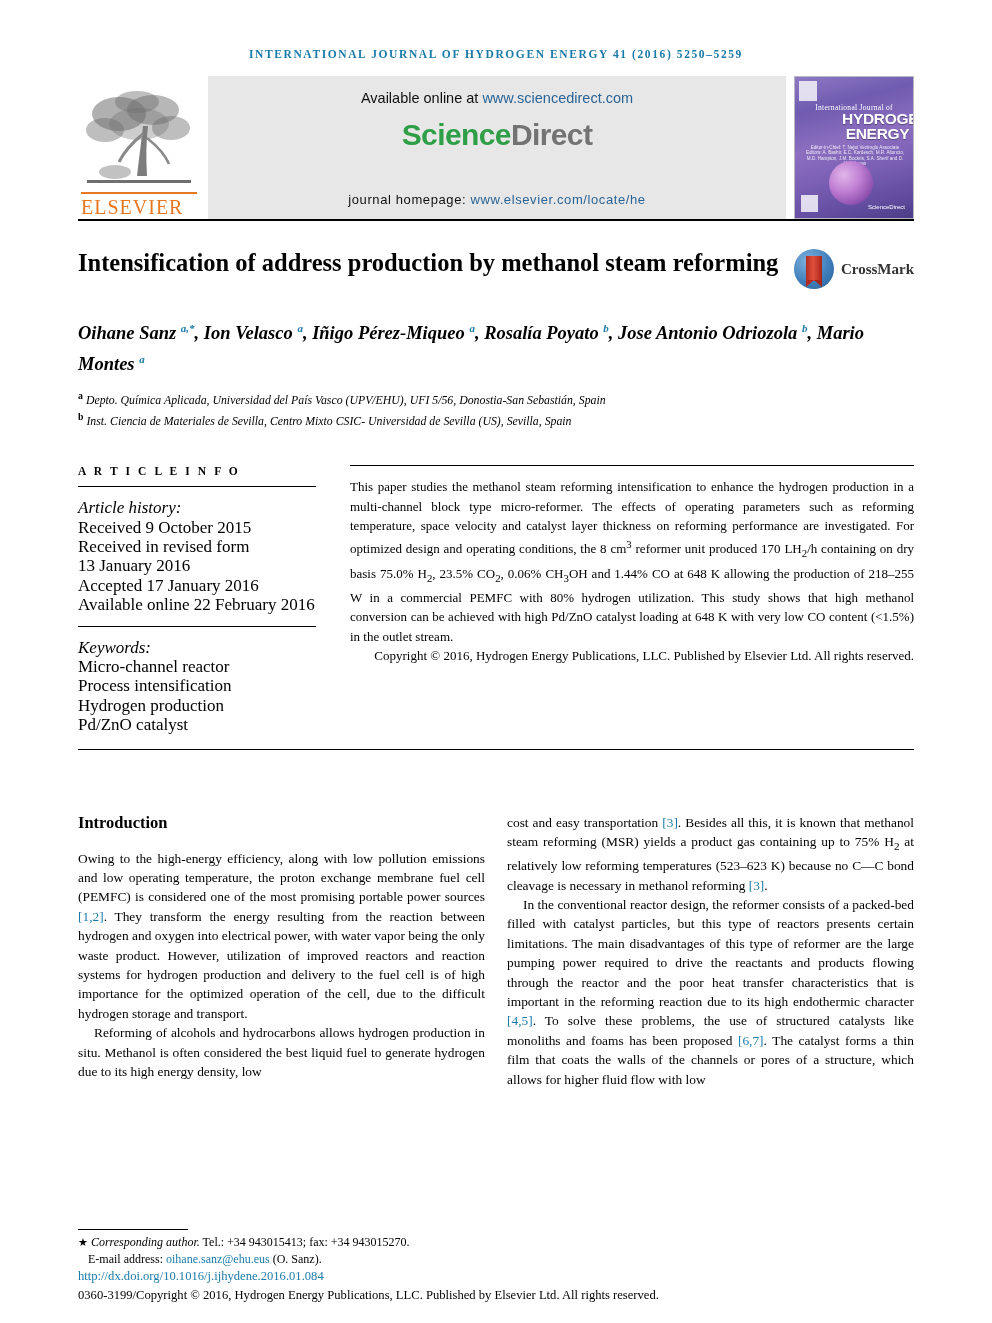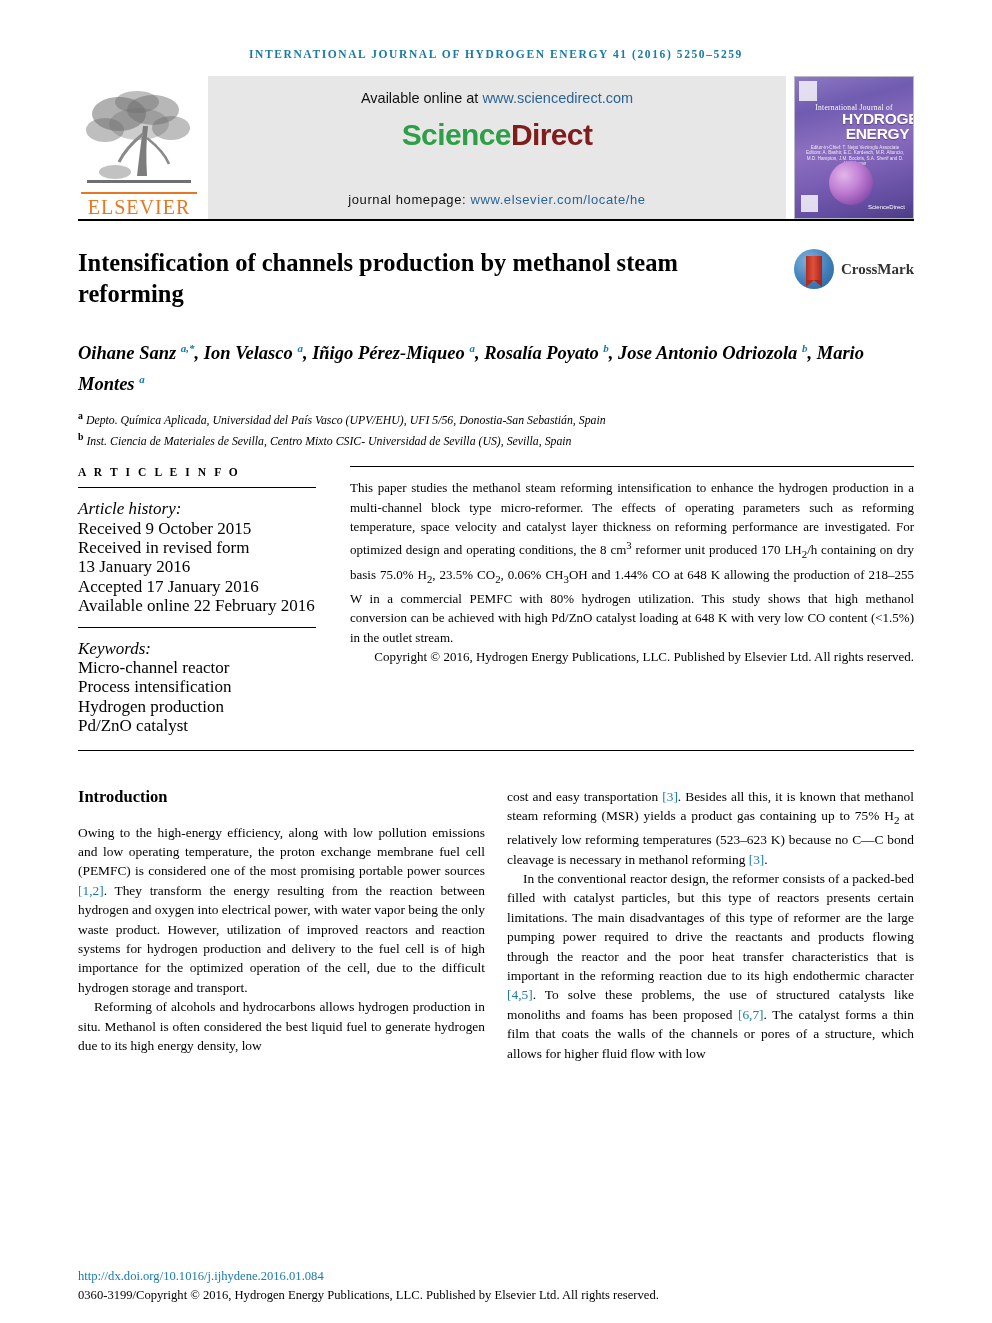--- a/index.html
+++ b/index.html
@@ -49,21 +49,20 @@
   .elsevier-word {
     font-family: "Liberation Serif", serif;
     color: #E87722;
     font-size: 20px;
     letter-spacing: 1px;
     font-weight: 400;
     line-height: 1;
     border-top: 2.5px solid #E87722;
     padding-top: 3px;
     width: 116px;
-    text-align: center;
   }
 
   .sd-banner {
     flex: 1 1 auto;
     background: #e7e7e7;
     margin: 0 8px 0 8px;
     position: relative;
     display: flex;
     flex-direction: column;
     align-items: center;
@@ -76,21 +75,21 @@
   }
   .avail-line a { color: #2a6496; text-decoration: none; }
   .sd-word {
     margin-top: 12px;
     font-family: "Liberation Sans", sans-serif;
     font-size: 30px;
     font-weight: bold;
     letter-spacing: -0.6px;
   }
   .sd-science { color: #2e9f46; }
-  .sd-direct { color: #7f1d1d; }
+  .sd-direct { color: #737373; }
   .homepage-line {
     position: absolute;
     bottom: 12px;
     font-family: "Liberation Sans", sans-serif;
     font-size: 13px;
     letter-spacing: 0.6px;
     color: #111;
   }
   .homepage-line a { color: #2a6496; text-decoration: none; }
 
@@ -193,21 +192,21 @@
   .affils {
     margin-top: 11px;
     font-family: "Liberation Serif", serif;
     font-style: italic;
     font-size: 11.8px;
     line-height: 16.5px;
   }
   .affils sup { font-weight: bold; font-style: normal; }
 
   
-  .info-abstract { margin-top: 17px; display: flex; gap: 34px; }
+  .info-abstract { margin-top: 36px; display: flex; gap: 34px; }
   .info-col { flex: 0 0 238px; }
   .abs-col { flex: 1 1 auto; }
   .sec-head {
     font-family: "Liberation Serif", serif;
     font-weight: bold;
     font-size: 11.5px;
     letter-spacing: 2.6px;
     margin-bottom: 9px;
   }
   .hr-thin { border: 0; border-top: 1.4px solid #000; margin: 0 0 11px 0; }
@@ -226,21 +225,21 @@
   }
   .abs-copy { margin-top: 0; text-align: justify; }
   .hr-bottom { border: 0; border-top: 1.4px solid #000; margin-top: 14px; }
 
   
   .body-cols {
     margin-top: 36px;
     display: flex;
     gap: 22px;
   }
-  .bcol { flex: 1 1 0; }
+  .bcol { flex: 1 1 0; margin-top: 27px; }
   .body-head {
     font-family: "Liberation Serif", serif;
     font-weight: bold;
     font-size: 16.5px;
     margin: 0 0 16px 0;
   }
   .bp {
     font-family: "Liberation Serif", serif;
     font-size: 13.4px;
     line-height: 19.4px;
@@ -329,21 +328,21 @@
       <div class="cover-sphere"></div>
       <div class="cover-bl"></div>
       <div class="cover-sd">ScienceDirect</div>
     </div>
   </div>
 
   <div class="rule-top"></div>
 
   <div class="title-block">
     <div class="title-col">
-      <h1 class="art-title">Intensification of channels production by methanol steam reforming</h1>
+      <h1 class="art-title">Intensification of address production by methanol steam reforming</h1>
     </div>
     <div class="crossmark-col">
       <div class="crossmark">
         <div class="cm-circle">
           <div class="cm-book"></div>
         </div>
         <span class="cm-text">CrossMark</span>
       </div>
     </div>
   </div>
@@ -397,20 +396,30 @@
       <h2 class="body-head">Introduction</h2>
       <p class="bp">Owing to the high-energy efficiency, along with low pollution emissions and low operating temperature, the proton exchange membrane fuel cell (PEMFC) is considered one of the most promising portable power sources <a class="cite" href="#">[1,2]</a>. They transform the energy resulting from the reaction between hydrogen and oxygen into electrical power, with water vapor being the only waste product. However, utilization of improved reactors and reaction systems for hydrogen production and delivery to the fuel cell is of high importance for the optimized operation of the cell, due to the difficult hydrogen storage and transport.</p>
       <p class="bp indent">Reforming of alcohols and hydrocarbons allows hydrogen production in situ. Methanol is often considered the best liquid fuel to generate hydrogen due to its high energy density, low</p>
     </div>
     <div class="bcol">
       <p class="bp">cost and easy transportation <a class="cite" href="#">[3]</a>. Besides all this, it is known that methanol steam reforming (MSR) yields a product gas containing up to 75% H<sub>2</sub> at relatively low reforming temperatures (523–623 K) because no C—C bond cleavage is necessary in methanol reforming <a class="cite" href="#">[3]</a>.</p>
       <p class="bp indent">In the conventional reactor design, the reformer consists of a packed-bed filled with catalyst particles, but this type of reactors presents certain limitations. The main disadvantages of this type of reformer are the large pumping power required to drive the reactants and products flowing through the reactor and the poor heat transfer characteristics that is important in the reforming reaction due to its high endothermic character <a class="cite" href="#">[4,5]</a>. To solve these problems, the use of structured catalysts like monoliths and foams has been proposed <a class="cite" href="#">[6,7]</a>. The catalyst forms a thin film that coats the walls of the channels or pores of a structure, which allows for higher fluid flow with low</p>
     </div>
   </div>
 
+  <div class="footnote">
+    <hr class="fn-rule">
+    <div class="fn-line">
+      <span style="font-size:11px;">★</span>
+      <span><i>Corresponding author.</i> Tel.: +34 943015413; fax: +34 943015270.</span>
+    </div>
+    <div class="fn-line fn-mail" style="padding-left:10px;">
+      <span>E-mail address: </span><a href="#">oihane.sanz@ehu.eus</a><span> (O. Sanz).</span>
+    </div>
+  </div>
 
   <div class="doi">
     <a href="#">http://dx.doi.org/10.1016/j.ijhydene.2016.01.084</a>
   </div>
 
   <div class="issn-line">0360-3199/Copyright © 2016, Hydrogen Energy Publications, LLC. Published by Elsevier Ltd. All rights reserved.</div>
 
 </div>
 
 </body></html>

